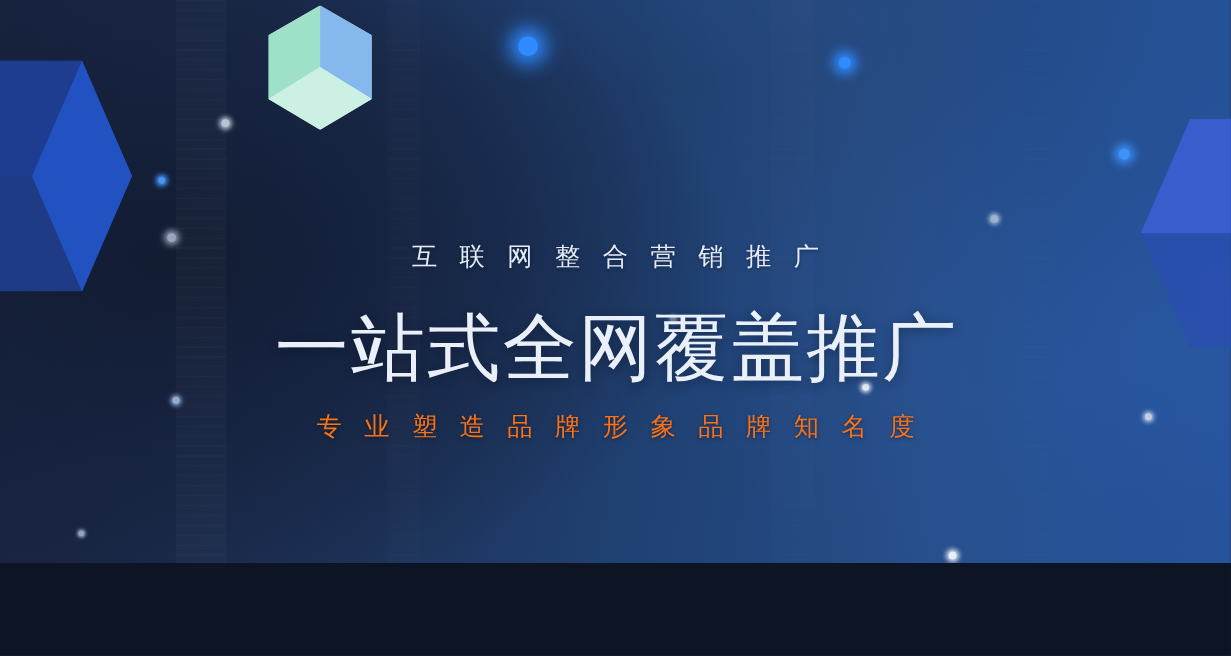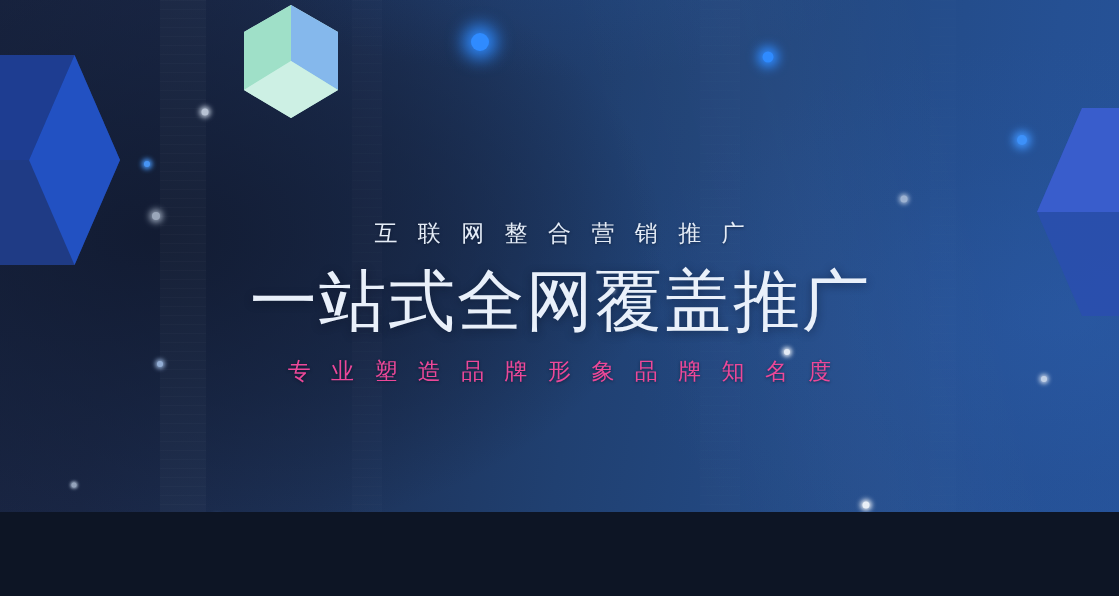--- a/index.html
+++ b/index.html
@@ -131,34 +131,34 @@
   .eyebrow {
     font-size: 23px;
     letter-spacing: 7px;
     color: #e4ecf7;
     font-weight: 400;
     line-height: 1;
     text-indent: 7px;
     text-shadow: 0 1px 3px rgba(8,16,34,0.55);
   }
   .headline {
-    margin-top: 20px;
+    margin-top: 36px;
     font-size: 67px;
     letter-spacing: 2px;
     color: #e9f0fa;
     font-weight: 300;
     line-height: 1.06;
     text-indent: 2px;
     text-shadow: 0 2px 10px rgba(8,16,34,0.45);
   }
   .tagline {
     margin-top: 24px;
     font-size: 23px;
     letter-spacing: 7px;
-    color: #ec4899;
+    color: #f97316;
     font-weight: 400;
     line-height: 1;
     text-indent: 7px;
     text-shadow: 0 1px 3px rgba(8,16,34,0.55);
   }
 </style>
 </head>
 <body>
 
 <div id="stage">

